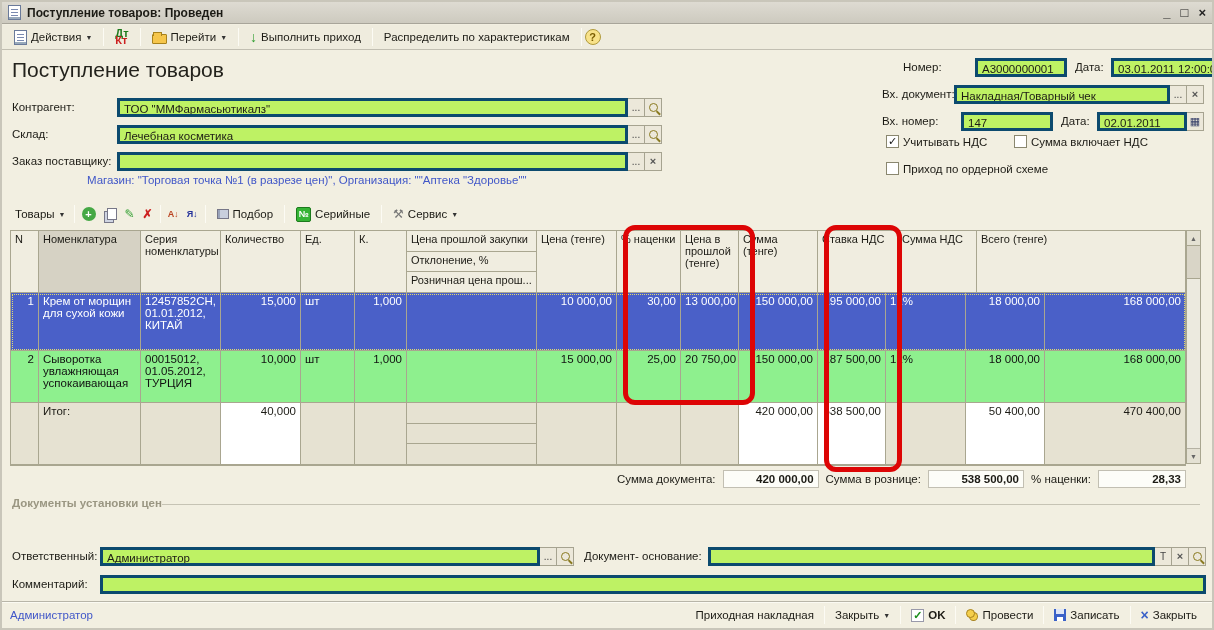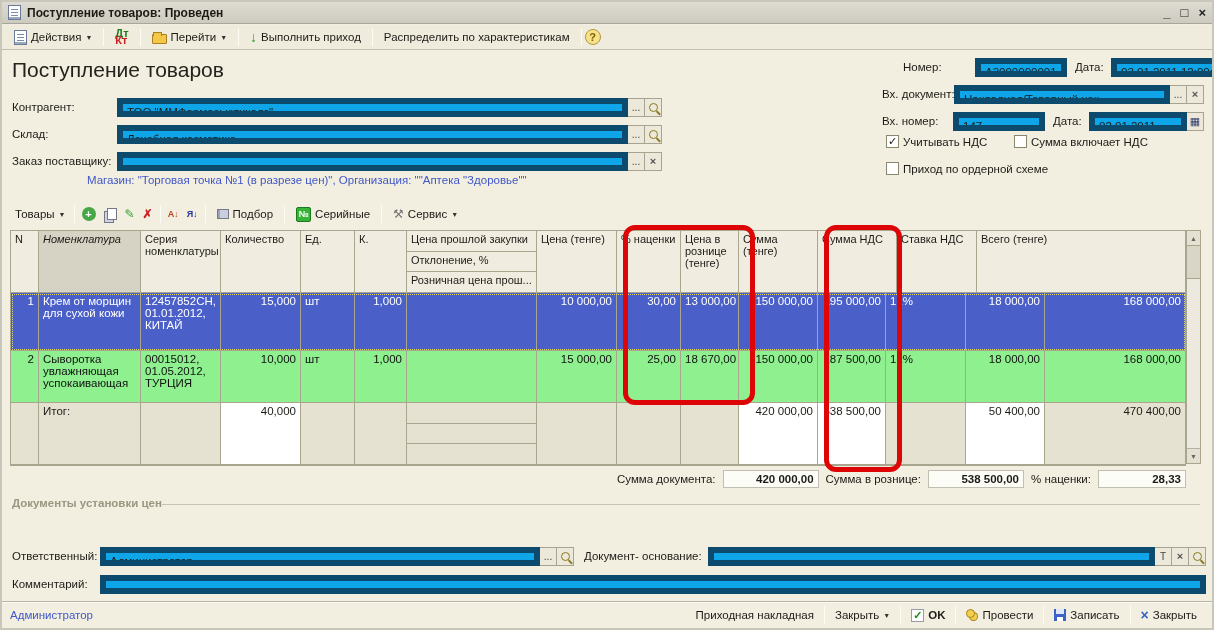--- a/index.html
+++ b/index.html
@@ -26,21 +26,21 @@
   .dtkt{display:flex;flex-direction:column;line-height:7px;font-size:11px;font-weight:bold;}
   .folder{width:15px;height:10px;background:#f6c64b;border:1px solid #a8821c;border-radius:1px;position:relative;margin-top:3px;}
   .folder:before{content:"";position:absolute;top:-3px;left:0;width:7px;height:3px;background:#f6c64b;border:1px solid #a8821c;border-bottom:none;}
   .green-arrow{color:#2f9e2f;font-weight:bold;font-size:14px;line-height:12px;}
   .help-btn{width:16px;height:16px;border-radius:50%;background:#f8e289;border:1px solid #b09a3c;
     display:flex;align-items:center;justify-content:center;font-weight:bold;color:#7a5c00;font-size:11px;}
   
   .page-title{position:absolute;left:10px;top:56px;font-size:21px;color:#23221c;}
   .frow{position:absolute;display:flex;align-items:center;height:20px;}
   .flabel{white-space:nowrap;}
-  .input{background:#0ea5e9;border:6px solid #0c4a6e;height:19px;line-height:17px;padding:0 4px;overflow:hidden;white-space:nowrap;flex:1;}
+  .input{background:#bef264;border:3px solid #0c4a6e;height:19px;line-height:17px;padding:0 4px;overflow:hidden;white-space:nowrap;flex:1;}
   .sbtn{width:17px;height:19px;background:#ece8da;border:1px solid #a6a390;border-left:none;
     display:flex;align-items:center;justify-content:center;font-size:10px;color:#444;cursor:default;}
   .mag{width:9px;height:9px;border:1.5px solid #8a7a20;border-radius:50%;position:relative;}
   .mag:after{content:"";position:absolute;width:5px;height:1.5px;background:#8a7a20;transform:rotate(45deg);left:6px;top:8px;}
   .cal{font-size:11px;color:#37406a;line-height:10px;}
   .clrx{color:#555;font-weight:bold;font-size:11px;}
   .info-text{position:absolute;color:#4157c8;white-space:nowrap;}
   .cb{width:13px;height:13px;background:#fff;border:1px solid #8a876f;display:inline-flex;align-items:center;justify-content:center;
     font-size:11px;line-height:11px;color:#111;margin-right:4px;flex:none;}
   .cbrow{position:absolute;display:flex;align-items:center;white-space:nowrap;}
@@ -55,21 +55,21 @@
   .r1{height:58px;}.r1 .cell{height:58px;background:#4a60c8;color:#fff;}
   .r2{height:52px;}.r2 .cell{height:52px;background:#8ef08e;color:#111;}
   .rt{height:62px;}.rt .cell{height:62px;background:#e6e2d2;}
   .rt .white{background:#fff;}
   .w-n{width:28px}.w-nom{width:102px}.w-ser{width:80px}.w-kol{width:80px}.w-ed{width:54px}.w-k{width:52px}
   .w-cpz{width:130px}.w-cena{width:80px}.w-pct{width:64px}.w-croz{width:58px}.w-sum{width:79px}
   .w-sroz{width:68px}.w-stn{width:80px}.w-snd{width:79px}.w-vse{flex:1 1 auto;}
   .stack{padding:0;display:flex;flex-direction:column;}
   .stack>div{flex:1;padding:2px 4px;border-bottom:1px solid #a9a690;overflow:hidden;white-space:nowrap;}
   .stack>div:last-child{border-bottom:none;}
-  .hdr .cell.hl{background:#d6d2c4;font-style:italic;}
+  .hdr .cell.hl{background:#d6d2c4;}
   .row-sel{outline:1px dotted #e2da6e;outline-offset:-2px;}
   
   .vscroll{position:absolute;left:1184px;top:228px;width:15px;height:234px;background:#eceadf;border:1px solid #a9a690;}
   .sarrow{height:15px;display:flex;align-items:center;justify-content:center;font-size:7px;color:#666;
     background:#e4e1d3;border-bottom:1px solid #b5b2a4;}
   .sarrow.bot{position:absolute;bottom:0;width:100%;border-top:1px solid #b5b2a4;border-bottom:none;}
   .thumb{height:34px;background:#d9d5c7;border:1px solid #a9a690;margin:-1px;}
   
   .ann{position:absolute;border:5px solid #dd0505;border-radius:12px;pointer-events:none;}
   
@@ -191,21 +191,21 @@
   </div>
   <div class="frow" style="left:880px;top:82px;width:322px">
     <span class="flabel" style="width:72px">Вх. документ:</span>
     <div class="input">Накладная/Товарный чек</div>
     <div class="sbtn">...</div>
     <div class="sbtn">
         <span class="clrx">×</span>
       </div>
   </div>
   <div class="frow" style="left:880px;top:109px;width:322px">
-    <span class="flabel" style="width:71px">Вх. номер:</span>
+    <span class="flabel" style="width:79px">Вх. номер:</span>
     <div class="input" style="flex:none;width:92px">147</div>
     <span class="flabel" style="width:36px;margin-left:8px">Дата:</span>
     <div class="input">02.01.2011</div>
     <div class="sbtn">
         <span class="cal">▦</span>
       </div>
   </div>
   <div class="cbrow" style="left:884px;top:133px">
     <span class="cb">✓</span>
     <span>Учитывать НДС</span>
@@ -271,24 +271,24 @@
       <div class="cell hcell w-kol">Количество</div>
       <div class="cell hcell w-ed">Ед.</div>
       <div class="cell hcell w-k">К.</div>
       <div class="cell hcell w-cpz stack">
         <div>Цена прошлой закупки</div>
         <div>Отклонение, %</div>
         <div>Розничная цена прош...</div>
       </div>
       <div class="cell hcell w-cena">Цена (тенге)</div>
       <div class="cell hcell w-pct">% наценки</div>
-      <div class="cell hcell w-croz">Цена в рознице (тенге)</div>
+      <div class="cell hcell w-croz">Цена в прошлой (тенге)</div>
       <div class="cell hcell w-sum">Сумма (тенге)</div>
+      <div class="cell hcell w-stn">Ставка НДС</div>
       <div class="cell hcell w-snd">Сумма НДС</div>
-      <div class="cell hcell w-stn">Ставка НДС</div>
       <div class="cell hcell w-vse">Всего (тенге)</div>
     </div>
 
     <div class="trow r1 row-sel">
       <div class="cell w-n num">1</div>
       <div class="cell w-nom">Крем от морщин для сухой кожи</div>
       <div class="cell w-ser">12457852СН, 01.01.2012, КИТАЙ</div>
       <div class="cell w-kol num">15,000</div>
       <div class="cell w-ed">шт</div>
       <div class="cell w-k num">1,000</div>
@@ -306,21 +306,21 @@
     <div class="trow r2">
       <div class="cell w-n num">2</div>
       <div class="cell w-nom">Сыворотка увлажняющая успокаивающая</div>
       <div class="cell w-ser">00015012, 01.05.2012, ТУРЦИЯ</div>
       <div class="cell w-kol num">10,000</div>
       <div class="cell w-ed">шт</div>
       <div class="cell w-k num">1,000</div>
       <div class="cell w-cpz"></div>
       <div class="cell w-cena num">15 000,00</div>
       <div class="cell w-pct num">25,00</div>
-      <div class="cell w-croz num">18 670,00</div>
+      <div class="cell w-croz num">20 750,00</div>
       <div class="cell w-sum num">150 000,00</div>
       <div class="cell w-sroz num">187 500,00</div>
       <div class="cell w-stn">12%</div>
       <div class="cell w-snd num">18 000,00</div>
       <div class="cell w-vse num">168 000,00</div>
     </div>
 
     <div class="trow rt">
       <div class="cell w-n"></div>
       <div class="cell w-nom">Итог:</div>

